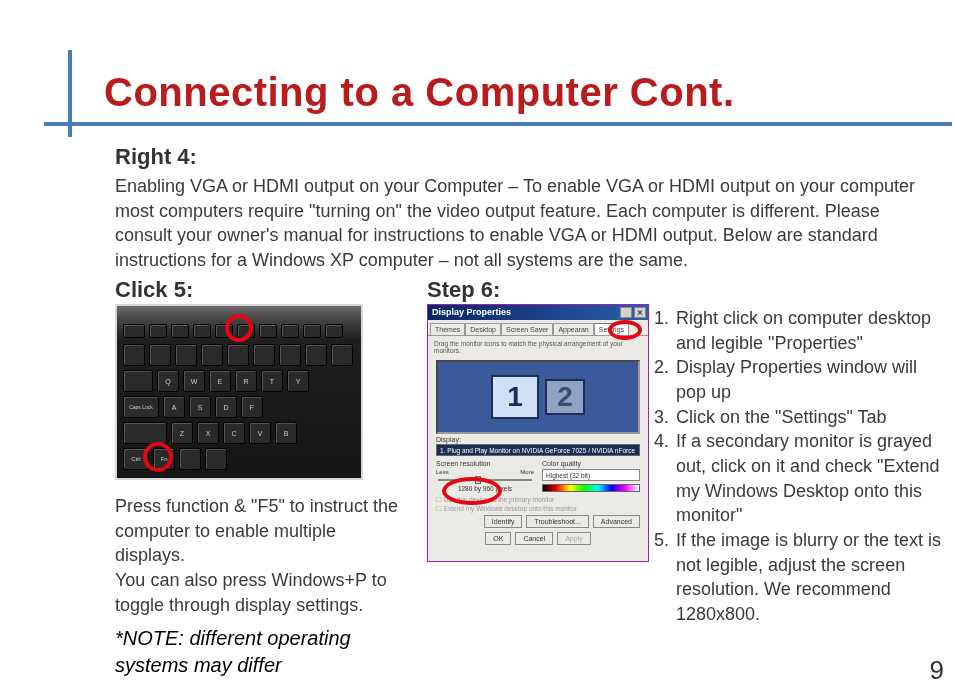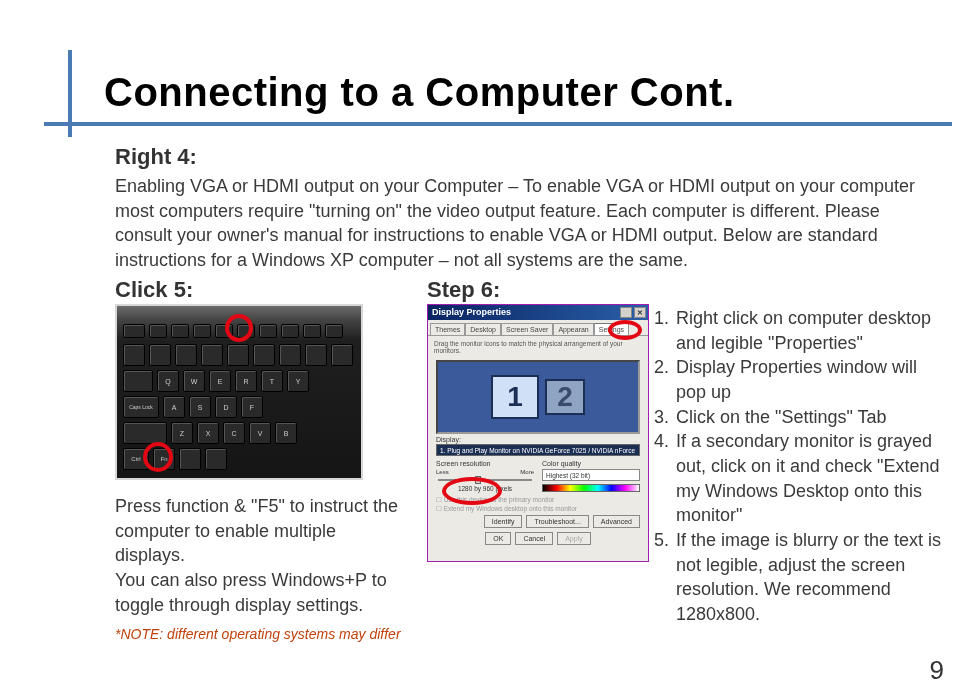--- a/index.html
+++ b/index.html
@@ -33,21 +33,21 @@
     width: 908px;
     height: 0;
     border-top: 4px solid #4a7bb5;
   }
   .title {
     position: absolute;
     left: 104px;
     top: 70px;
     font-size: 40px;
     font-weight: 700;
-    color: #000000;
+    color: #b91c1c;
     letter-spacing: 0.5px;
   }
   
   .step4-heading {
     position: absolute;
     left: 115px;
     top: 144px;
     font-size: 22px;
     font-weight: 700;
     color: #333;
@@ -104,24 +104,24 @@
     width: 295px;
     font-size: 18px;
     line-height: 1.37;
     color: #3a3a3a;
   }
   .step5-note {
     position: absolute;
     left: 115px;
     top: 625px;
     width: 290px;
-    font-size: 14px;
+    font-size: 20px;
     line-height: 1.37;
     font-style: italic;
-    color: #c2410c;
+    color: #000000;
   }
   
   .step6-heading {
     position: absolute;
     left: 427px;
     top: 277px;
     font-size: 22px;
     font-weight: 700;
     color: #333;
   }

